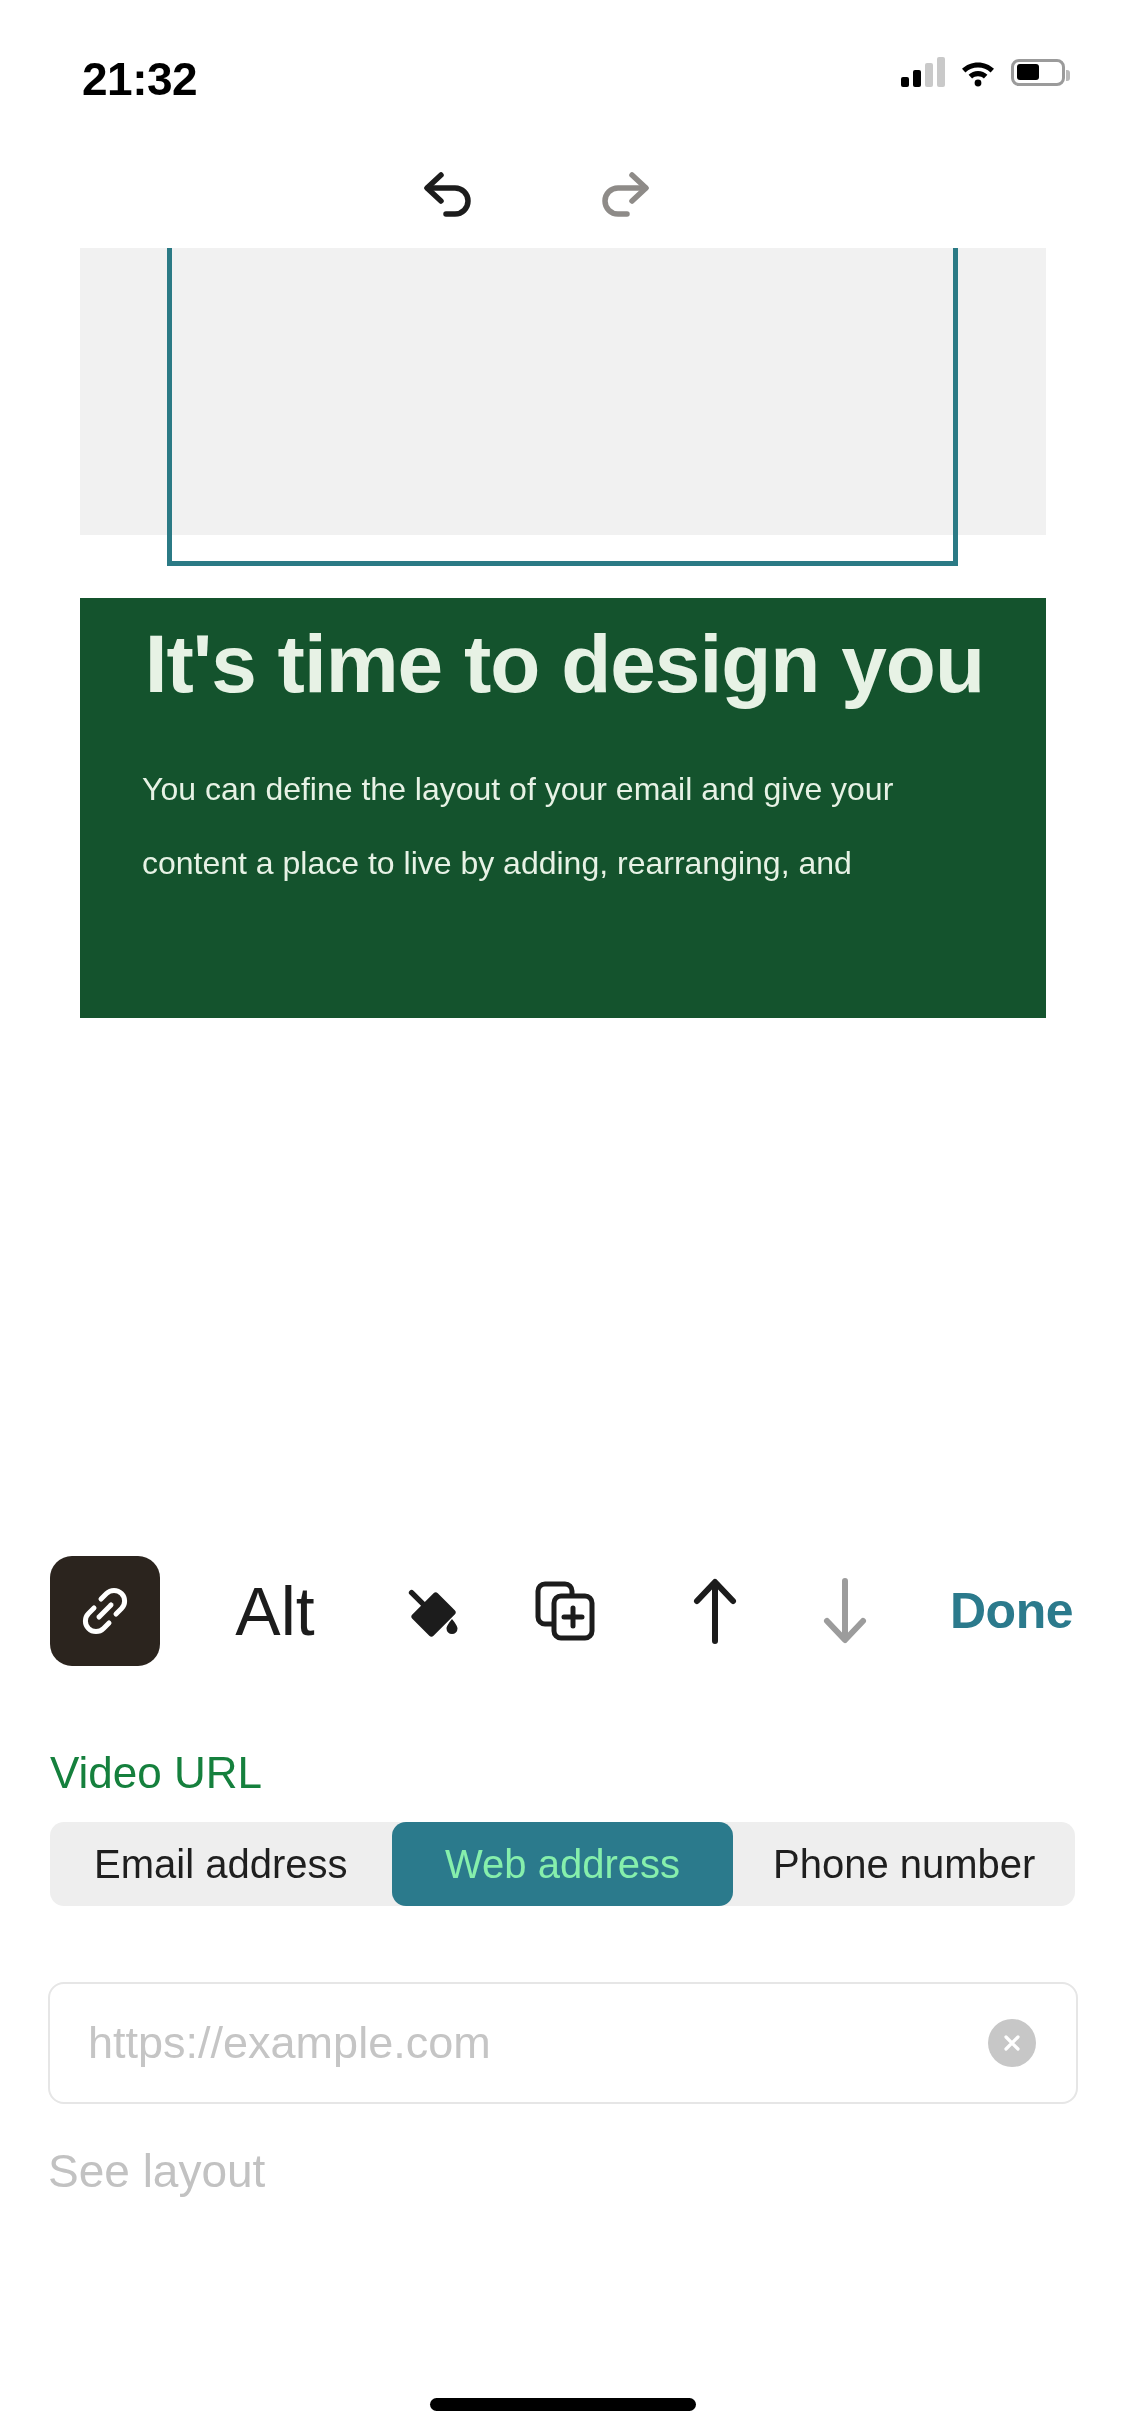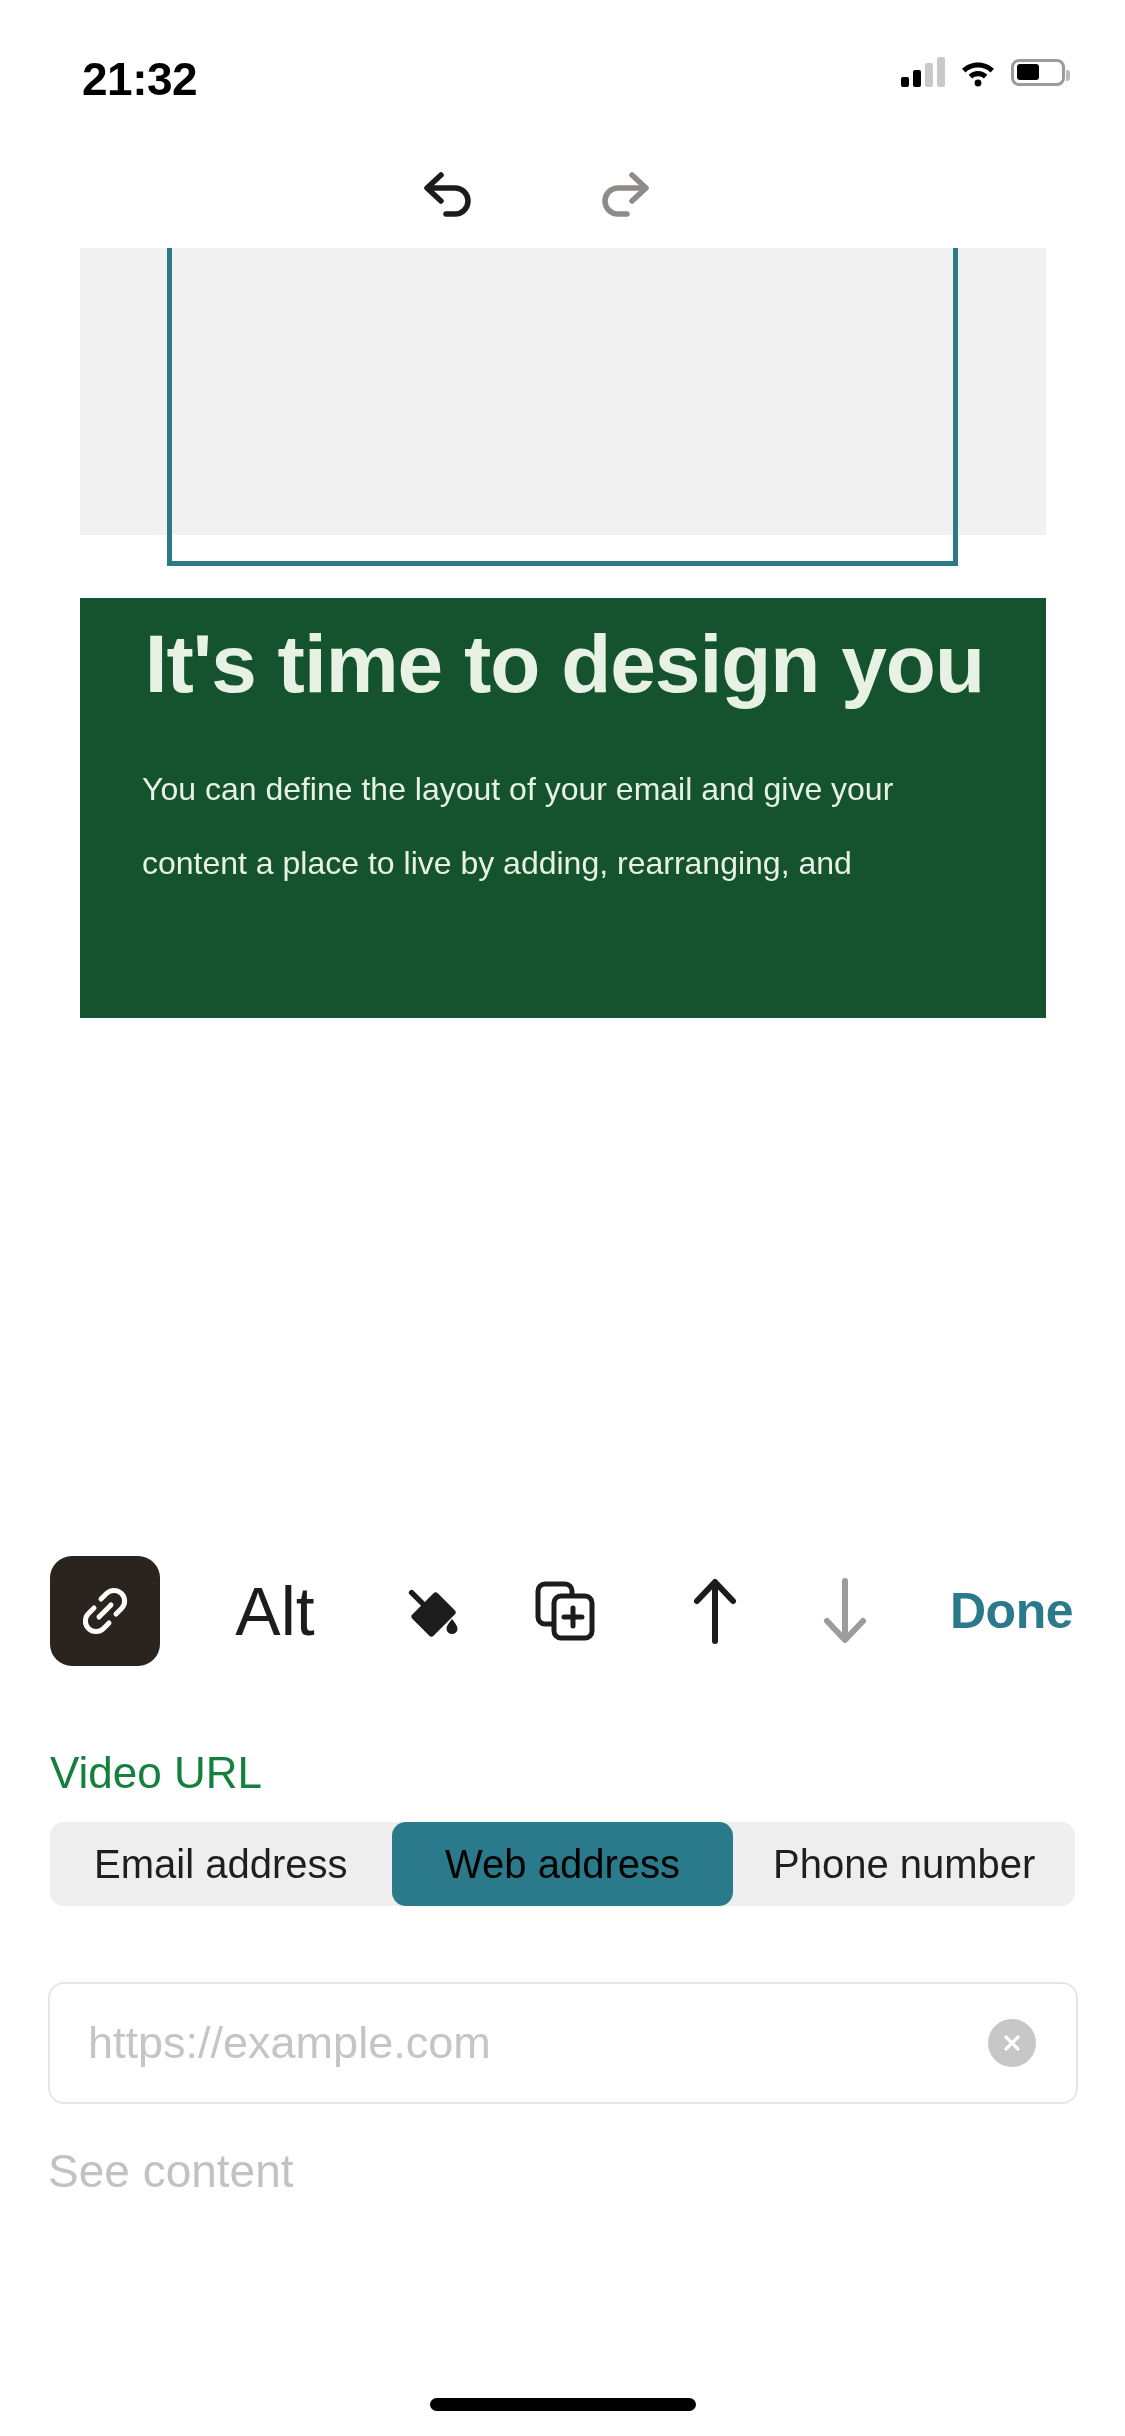--- a/index.html
+++ b/index.html
@@ -269,21 +269,21 @@
     justify-content: center;
     font-size: 40px;
     color: #1f1f1f;
     border: none;
     background: transparent;
     font-family: "Liberation Sans", sans-serif;
     text-align: right;
   }
   .segment.active {
     background: #2b7a8c;
-    color: #000000;
+    color: #86efac;
     border-radius: 14px;
   }
   .url-input-wrap {
     position: absolute;
     left: 48px; top: 298px;
     width: 1030px;
     height: 122px;
     border: 2px solid #e6e6e6;
     border-radius: 16px;
     box-sizing: border-box;
@@ -448,16 +448,16 @@
 
   <div class="url-input-wrap">
     <input class="url-input" type="text" placeholder="https://example.com" style="">
     <button class="clear-btn">
       <svg width="26" height="26" viewBox="0 0 26 26">
         <path d="M7 7 L19 19 M19 7 L7 19" stroke="#ffffff" stroke-width="3.2" stroke-linecap="round"></path>
       </svg>
     </button>
   </div>
 
-  <button class="see-preview">See content</button>
+  <button class="see-preview">See layout</button>
 </div>
 
 <div class="home-indicator"></div>
 
 </body></html>

